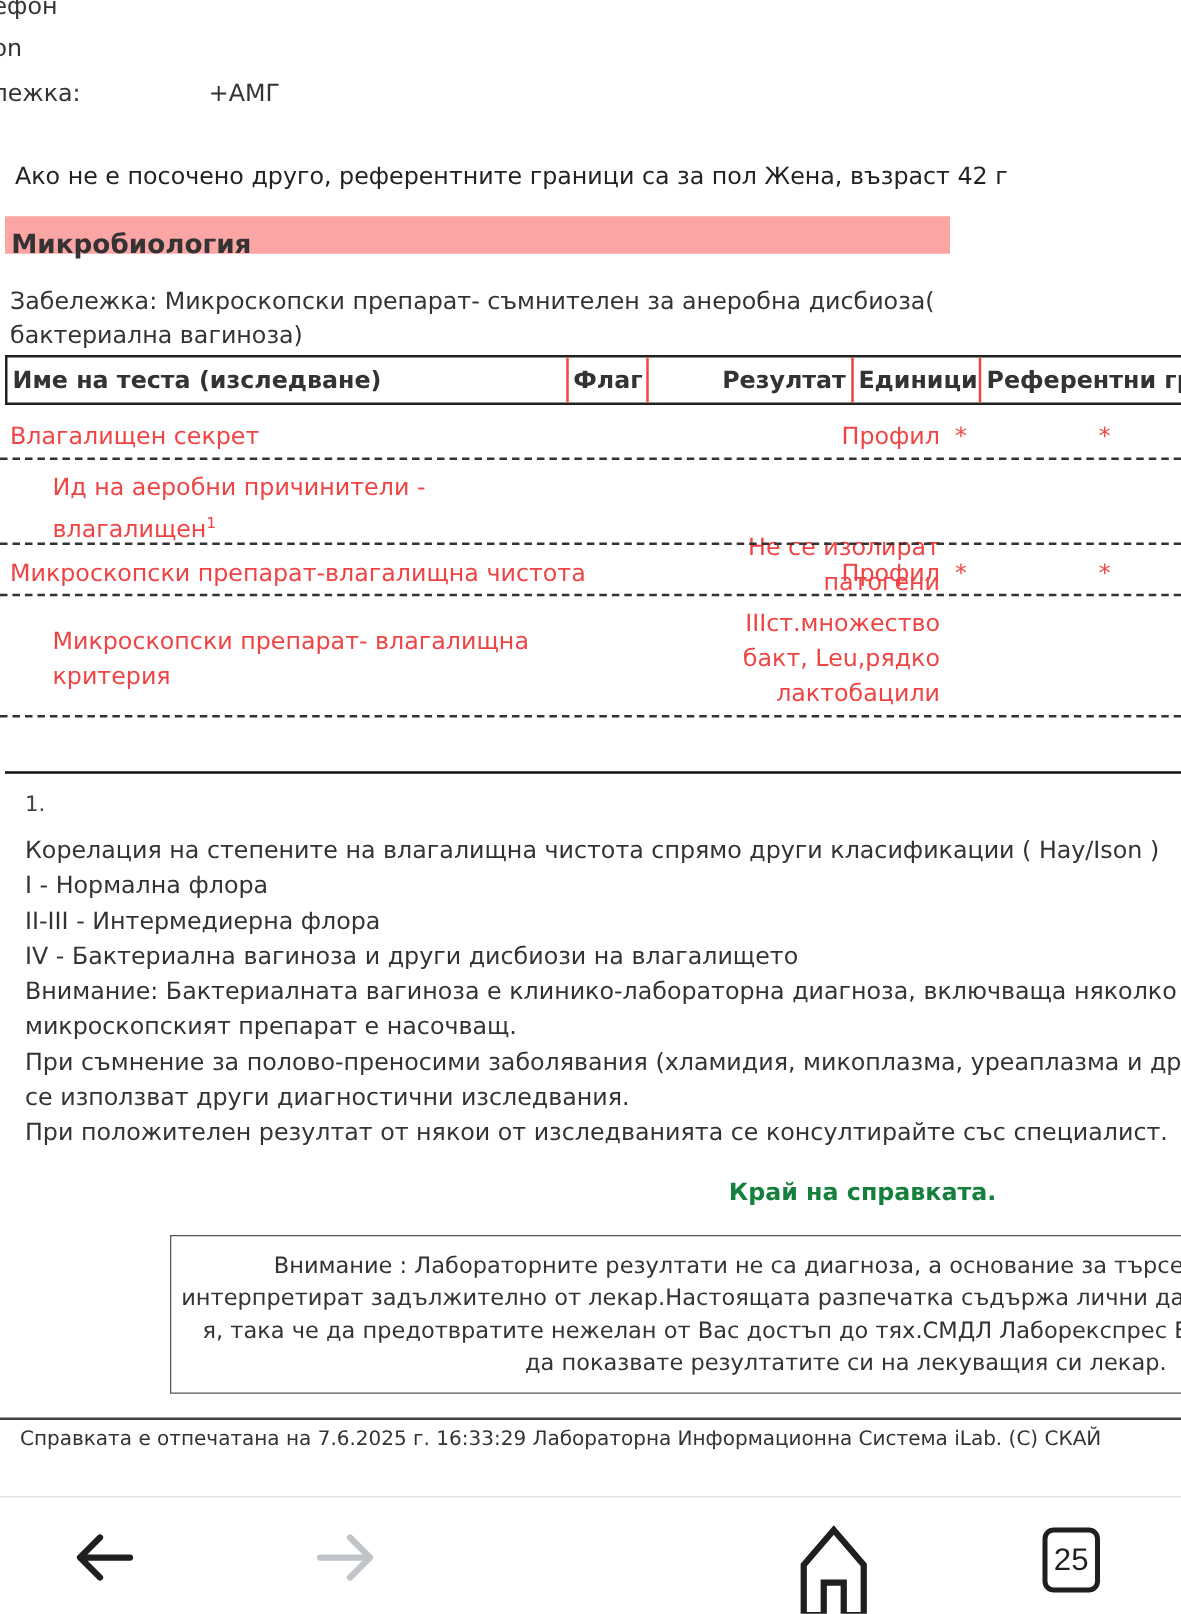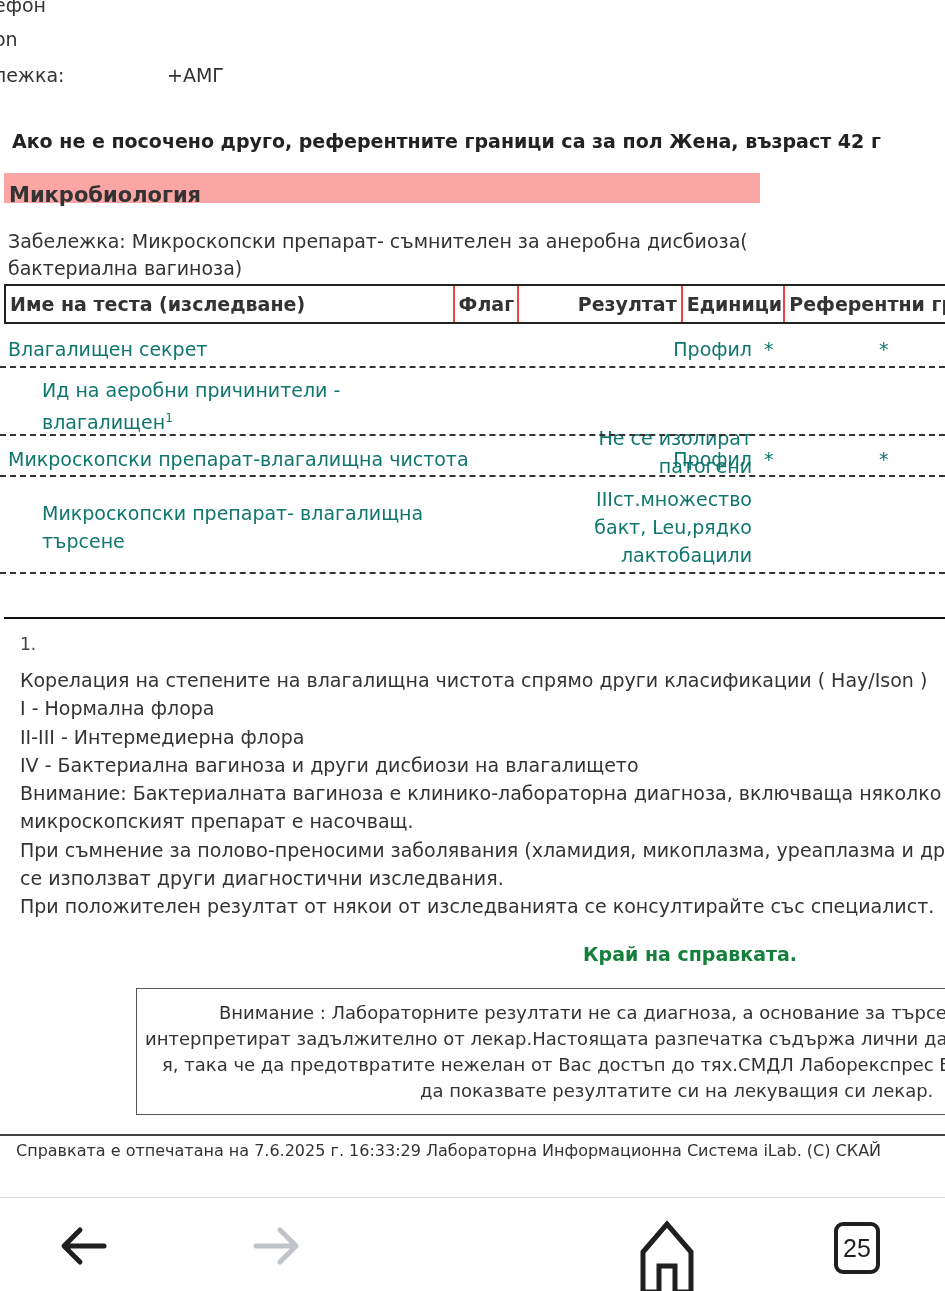--- a/index.html
+++ b/index.html
@@ -24,21 +24,21 @@
       overflow: hidden;
       background: #fff;
     }
     .abs { position: absolute; white-space: nowrap; }
     .meta-line {
       font-size: 19px;
       color: #333;
     }
     .ref-note {
       font-size: 19px;
-      font-weight: bold;
+      font-weight: normal;
       color: #222;
     }
     .section-header {
       position: absolute;
       left: 4px;
       top: 173px;
       width: 756px;
       height: 30px;
       background: #fca5a5;
     }
@@ -87,21 +87,21 @@
     .th.right { text-align: right; }
     .row-line {
       position: absolute;
       left: 0;
       width: 945px;
       border-top: 2px dashed #333;
     }
     .cell {
       position: absolute;
       font-size: 19px;
-      color: #0f766e;
+      color: #ef4444;
       line-height: 28px;
     }
     .cell.right { text-align: right; }
     .sup { font-size: 12px; vertical-align: super; }
     .solid-line {
       position: absolute;
       left: 4px;
       width: 945px;
       border-top: 2px solid #111;
     }
@@ -250,21 +250,21 @@
     <div class="cell" style="left:8px; top:445px;">Микроскопски препарат-влагалищна чистота</div>
     <div class="cell right" style="left:580px; top:445px; width:172px;">Профил</div>
     <div class="cell" style="left:764px; top:445px;">*</div>
     <div class="cell" style="left:879px; top:445px;">*</div>
   </div>
   <div class="row-line" style="top:475px;"></div>
 
   <div>
     <div class="cell" style="left:42px; top:499px;">
       <div>Микроскопски препарат- влагалищна</div>
-      <div>търсене</div>
+      <div>критерия</div>
     </div>
     <div class="cell right" style="left:540px; top:485px; width:212px;">
       <div>IIIст.множество</div>
       <div>бакт, Leu,рядко</div>
       <div>лактобацили</div>
     </div>
   </div>
   <div class="row-line" style="top:572px;"></div>
 
   <div class="solid-line" style="top:617px;"></div>

